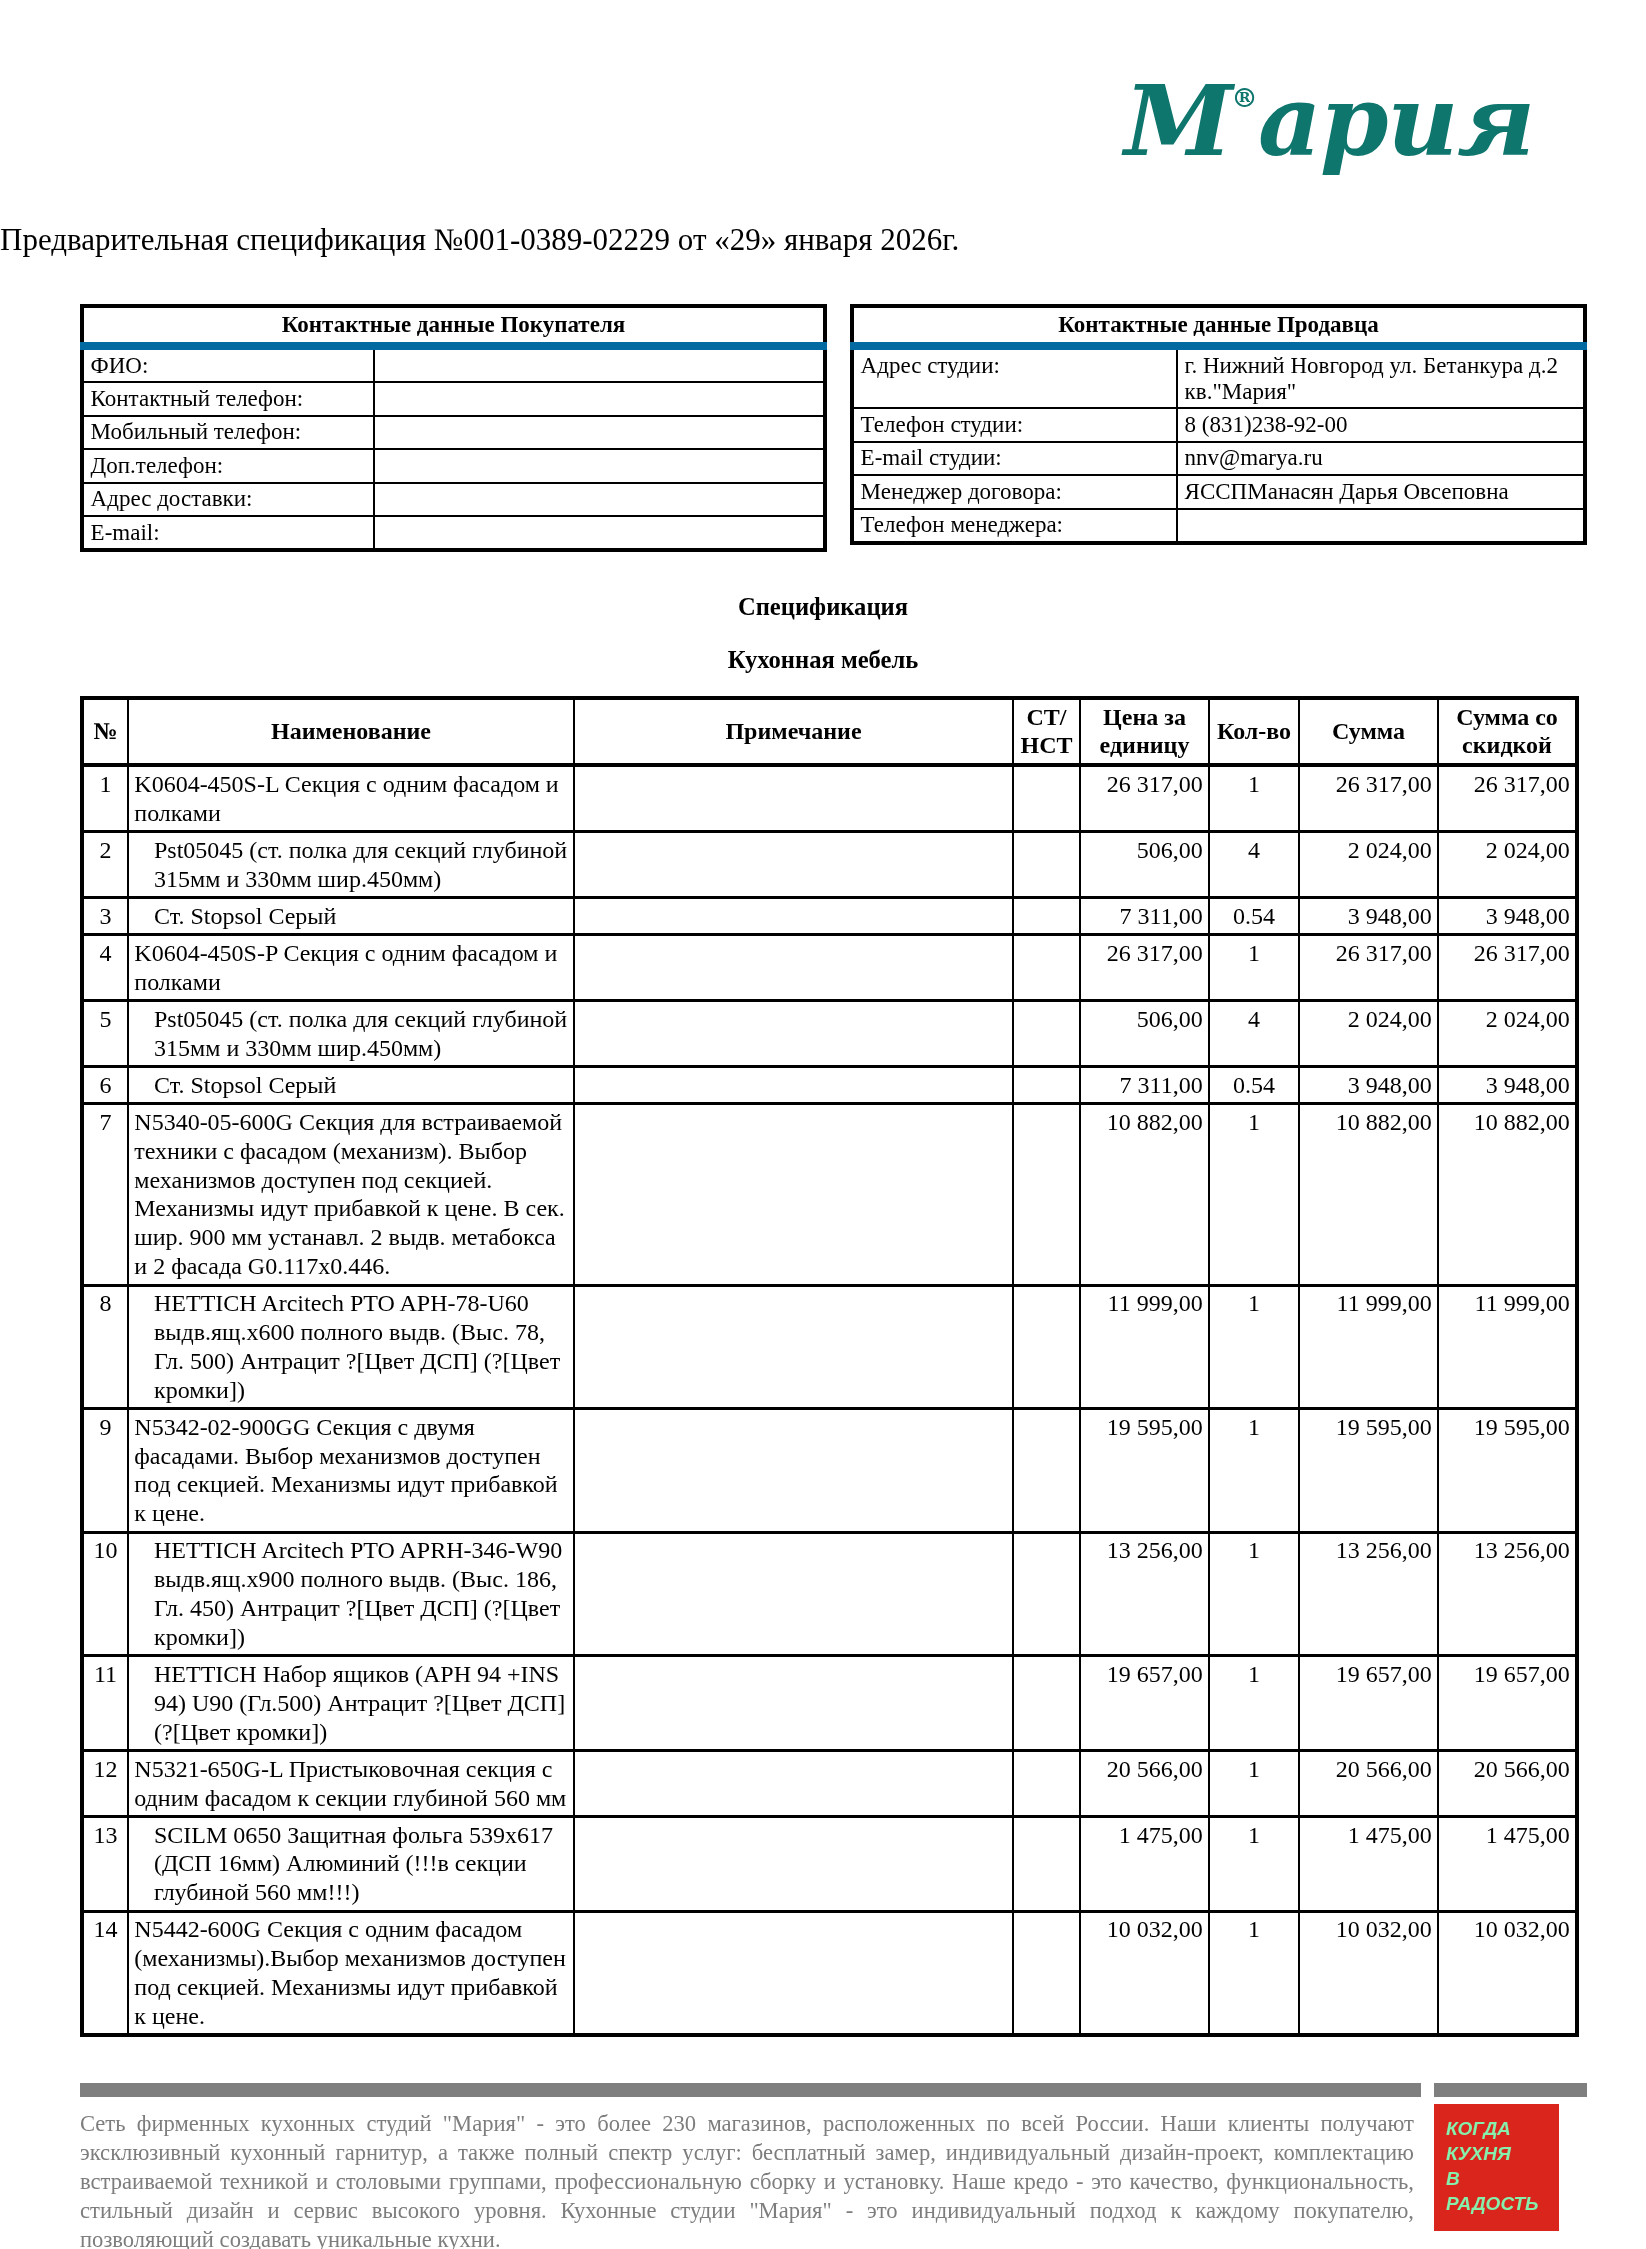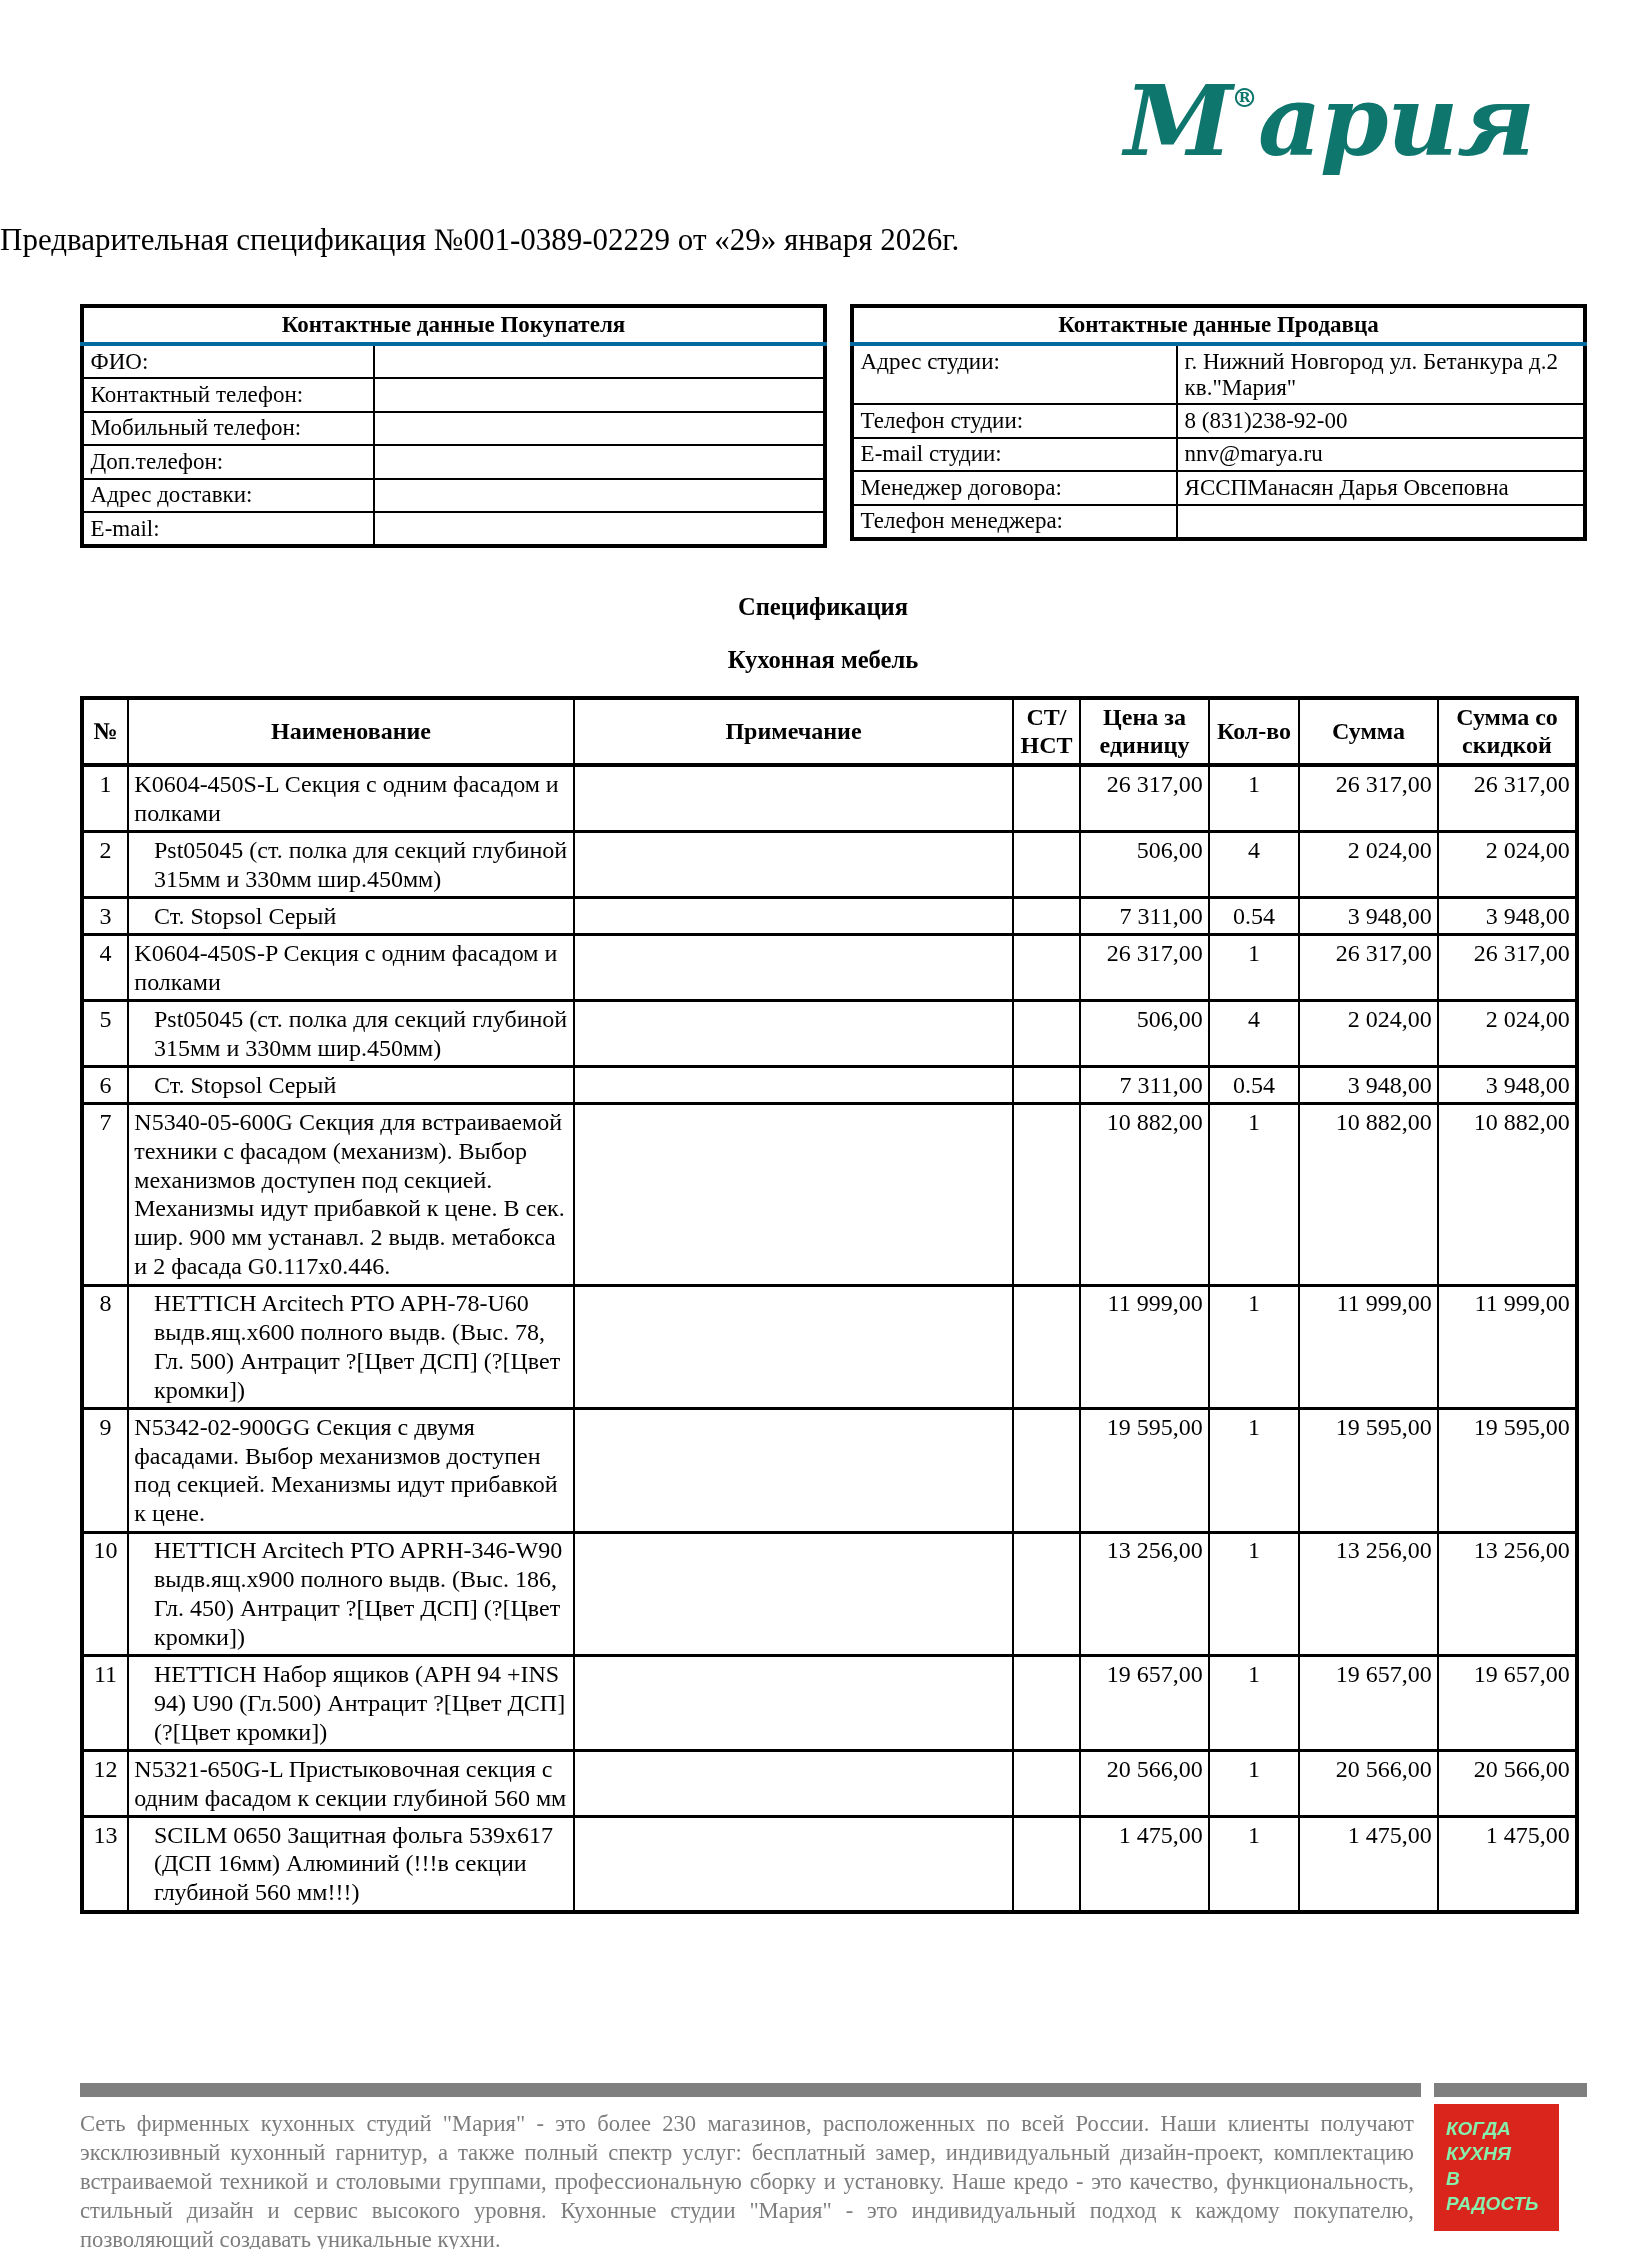--- a/index.html
+++ b/index.html
@@ -64,21 +64,21 @@
   table.ctable th, table.ctable td {
     border: 2px solid #000;
     padding: 2.7px 6.6px;
     vertical-align: top;
     text-align: left;
     overflow: hidden;
   }
   table.ctable th {
     text-align: center;
     font-weight: bold;
-    border-bottom: 4px solid #0369a1;
+    border-bottom: 8px solid #0369a1;
     padding: 4px 6.6px;
   }
   .ctable-buyer { width: 747px; }
   .ctable-buyer col.lbl { width: 292px; }
   .ctable-seller { width: 737px; }
   .ctable-seller col.lbl { width: 325px; }
 
   
   .spec-heading {
     position: absolute;
@@ -406,20 +406,30 @@
       </tr>
       <tr>
         <td class="c-num">13</td>
         <td class="c-name indent">SCILM 0650 Защитная фольга 539x617 (ДСП 16мм) Алюминий (!!!в секции глубиной 560 мм!!!)</td>
         <td class="c-note"></td>
         <td class="c-st"></td>
         <td class="c-price">1 475,00</td>
         <td class="c-qty">1</td>
         <td class="c-sum">1 475,00</td>
         <td class="c-sumd">1 475,00</td>
+      </tr>
+      <tr>
+        <td class="c-num">14</td>
+        <td class="c-name">N5442-600G Секция с одним фасадом (механизмы).Выбор механизмов доступен под секцией. Механизмы идут прибавкой к цене.</td>
+        <td class="c-note"></td>
+        <td class="c-st"></td>
+        <td class="c-price">10 032,00</td>
+        <td class="c-qty">1</td>
+        <td class="c-sum">10 032,00</td>
+        <td class="c-sumd">10 032,00</td>
       </tr>
     </tbody>
   </table>
 
   <div class="footer">
     <div class="footer-bars">
       <div class="bar bar-long" style="background: rgb(127, 127, 127);"></div>
       <div class="bar bar-short" style="background: rgb(127, 127, 127);"></div>
     </div>
     <div class="footer-body">

